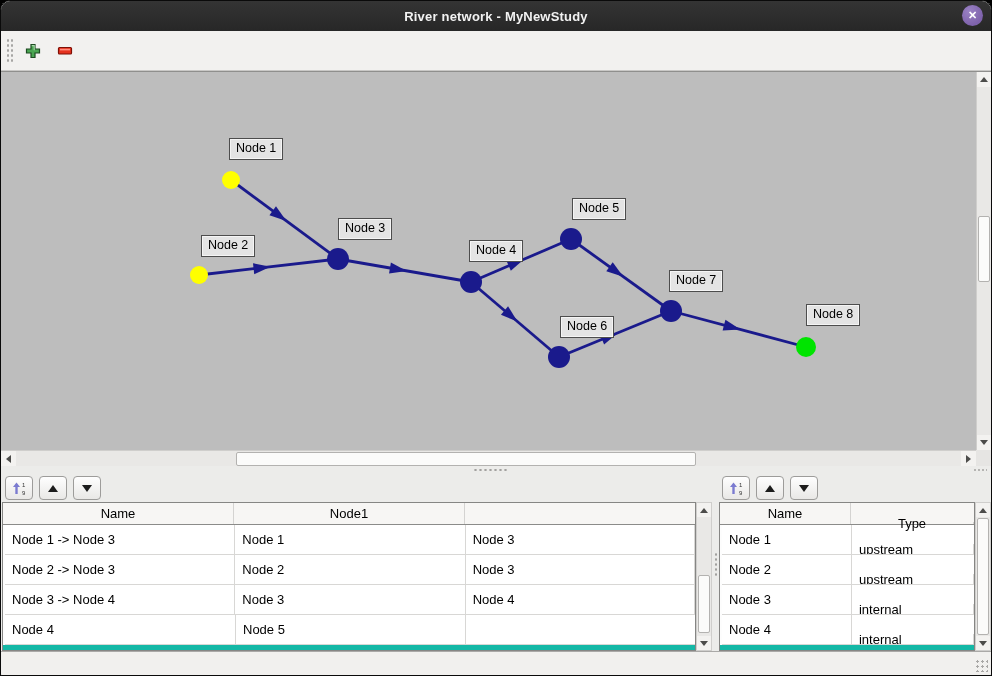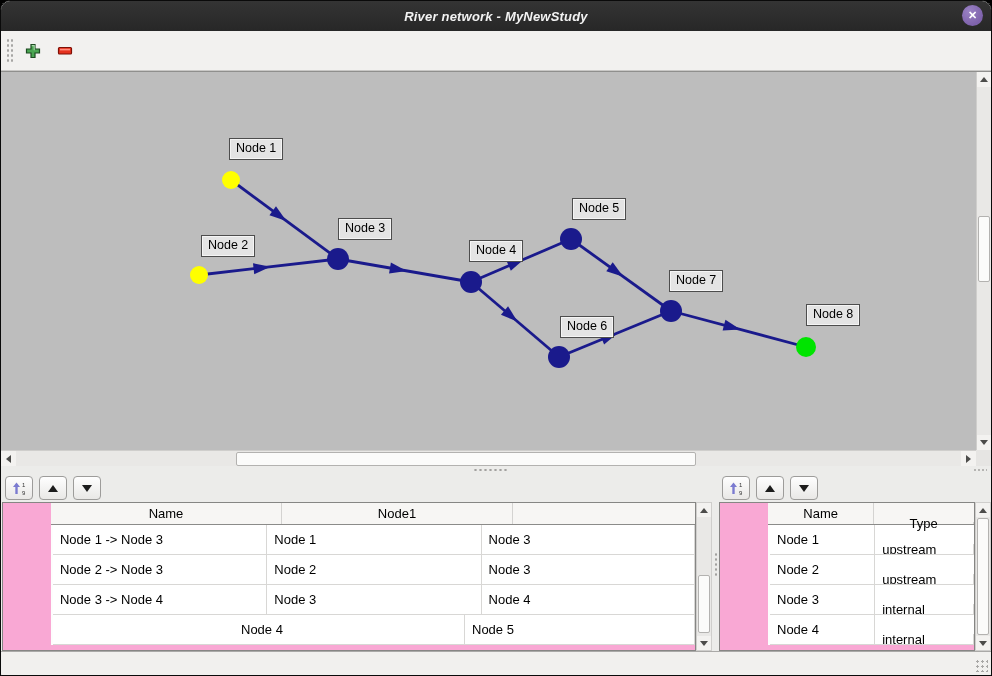--- a/index.html
+++ b/index.html
@@ -3,21 +3,21 @@
 <meta charset="utf-8">
 <style>
   * { margin:0; padding:0; box-sizing:border-box; }
   html,body { width:992px; height:676px; background:#000; font-family:"Liberation Sans", sans-serif; }
   .window { width:992px; height:676px; border:1px solid #0a0a0a; border-radius:10px 10px 2px 2px;
             overflow:hidden; background:#ececea; display:flex; flex-direction:column; }
 
   
   .titlebar { height:30px; background:linear-gradient(#343434,#272727); position:relative;
               display:flex; align-items:center; justify-content:center; flex:0 0 auto; }
-  .title { color:#f2f2f2; font-size:13px; font-weight:bold; letter-spacing:.2px;font-style:italic; }
+  .title { color:#f2f2f2; font-size:13px; font-weight:bold; letter-spacing:.2px; }
   .close-btn { position:absolute; right:8px; top:4px; width:21px; height:21px; border-radius:50%;
                background:radial-gradient(circle at 35% 30%, #9a82c4, #7e62ab 70%);
                color:#fff; display:flex; align-items:center; justify-content:center;
                font-size:11px; font-weight:bold; cursor:default; }
 
   
   .toolbar { height:40px; background:#f2f1ef; border-bottom:1px solid #c9c8c6;
              display:flex; align-items:center; flex:0 0 auto; }
   .tb-handle { width:8px; height:26px; margin:0 6px 0 5px;
                background-image:radial-gradient(circle, #a6a5a3 1px, transparent 1.4px);
@@ -62,27 +62,27 @@
   .panel-left { width:711px; }
   .v-splitter { width:8px; background:#ececea; position:relative; }
   .v-splitter .dots { position:absolute; top:78px; left:2px; width:5px; height:26px;
                       background-image:radial-gradient(circle, #a2a19f 1px, transparent 1.3px); background-size:4px 5px; }
   .panel-right { flex:1; }
   .panel-toolbar { height:28px; display:flex; align-items:center; padding-left:4px; gap:6px; }
   .pbtn { width:28px; height:24px; border:1px solid #9d9c9a; border-radius:4px;
           background:linear-gradient(#fefefe,#e9e8e6); display:flex; align-items:center; justify-content:center; }
   .panel-body { height:149px; display:flex; position:relative; }
 
-  .tablewrap { background:#f9a8d4; border:1px solid #868684; overflow:hidden; position:relative;padding-left:48px; }
+  .tablewrap { background:#14b8a6; border:1px solid #868684; overflow:hidden; position:relative; }
   .tw-edges { width:694px; margin-left:1px; }
   .tw-nodes { width:256px; margin-left:1px; }
   .thead { display:flex; height:22px; background:#f7f6f4; border-bottom:1px solid #8b8b89; }
   .th { font-size:13px; color:#000; display:flex; align-items:center; justify-content:center;
         border-right:1px solid #d4d3d1; }
-  .trow { display:flex; height:30px; border-bottom:1px solid #d8d7d5; background:#fff;justify-content:flex-end; }
+  .trow { display:flex; height:30px; border-bottom:1px solid #d8d7d5; background:#fff; }
   .tcell { font-size:13px; color:#000; display:flex; align-items:center; padding-left:7px;
            border-right:1px solid #d8d7d5; overflow:hidden; white-space:nowrap; }
   .tbody { border-left:2px solid #fdfdfd; box-shadow:1px 0 0 #d8d7d5 inset; }
   .et-c0 { width:231px; } .et-c1 { width:231px; } .et-c2 { width:230px; }
   .nt-c0 { width:131px; } .nt-c1 { width:123px;margin-top:19px; }
 
   .tsb { position:relative; width:16px; height:149px; background:#e9e8e6; border:1px solid #cfcecc; }
   .tsb .sb-btn { width:14px; height:14px; left:0; }
   .tsb .sb-thumb { left:1px; width:12px; }
 

